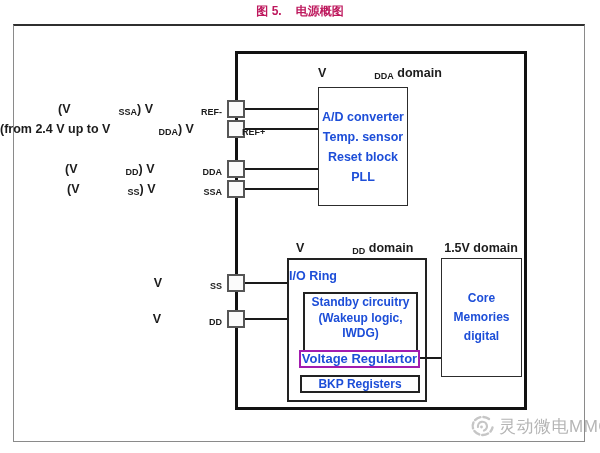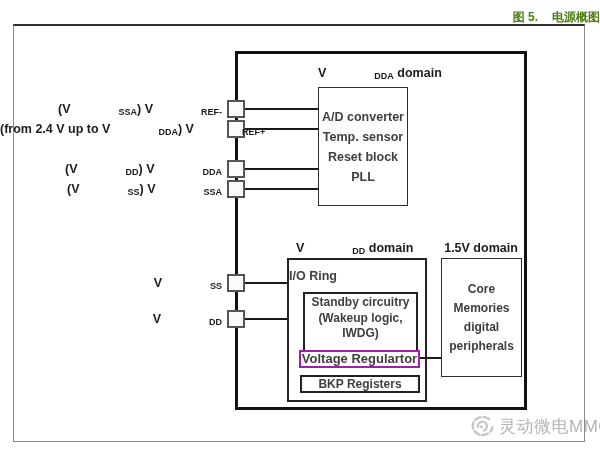--- a/index.html
+++ b/index.html
@@ -3,38 +3,38 @@
 <meta charset="utf-8">
 <style>
   * { margin:0; padding:0; box-sizing:border-box; }
   html,body { background:#ffffff; }
   .page {
     position:relative; width:600px; height:453px; background:#ffffff;
     font-family:"Liberation Sans","DejaVu Sans",sans-serif;
     color:#1c1c1c; overflow:hidden;
   }
   .title {
-    position:absolute; top:9px; left:0; width:100%;
-    text-align:right; font-size:12px; font-weight:bold; color:#4d7c0f;
+    position:absolute; top:3px; left:0; width:100%;
+    text-align:center; font-size:12px; font-weight:bold; color:#be185d;
   }
   .title .gap { display:inline-block; width:14px; }
   .frame {
     position:absolute; left:13px; top:24px; width:572px; height:418px;
     border:1px solid #8a8a8a; border-top:2px solid #2f2f2f; background:#fff;
   }
   .chip {
     position:absolute; left:235px; top:51px; width:292px; height:359px;
     border:3px solid #121212;
   }
   .dlabel {
     position:absolute; font-size:12.5px; font-weight:600; white-space:nowrap; color:#1c1c1c;
   }
   .box {
     position:absolute; background:#fff; text-align:center;
-    font-size:12.5px; font-weight:600; color:#404040;
+    font-size:12.5px; font-weight:600; color:#1d4ed8;
   }
   .vdda-box {
     left:318px; top:87px; width:90px; height:119px; border:1.5px solid #2c2c2c;
     display:flex; flex-direction:column; justify-content:center; line-height:20px;
   }
   .vdd-box { left:287px; top:258px; width:140px; height:144px; border:2px solid #222; }
   .io-ring { padding-top:9px; font-size:12.5px; font-weight:600; text-align:left; }
   .standby-box {
     left:303px; top:292px; width:115px; height:63px; border:2px solid #222;
     font-size:12px; line-height:15.5px; padding-top:1px;
@@ -134,21 +134,20 @@
   </div>
   <div class="plabel" style="top:311px;">
     <span>V</span><sub>DD</sub>
   </div>
 
   <div class="dlabel" style="left:481px; top:241px; transform:translateX(-50%);">1.5V domain</div>
   <div class="box v15-box">
     <span>Core</span>
     <span>Memories</span>
     <span>digital</span>
-    <span>peripherals</span>
   </div>
 
   <div class="watermark">
     <span style="display:inline-flex;">
       <svg width="27" height="26" viewBox="0 0 27 26">
         <path d="M21 5 A 10 9 0 1 0 24.5 13.5" fill="none" stroke="#c6c6c6" stroke-width="2.4" stroke-dasharray="6 3" stroke-linecap="round"></path>
         <path d="M10 13 A 4.5 4.5 0 1 1 16 16.5" fill="none" stroke="#c6c6c6" stroke-width="2.2" stroke-linecap="round"></path>
         <circle cx="13.5" cy="13" r="1.4" fill="#c6c6c6"></circle>
       </svg>
     </span>

